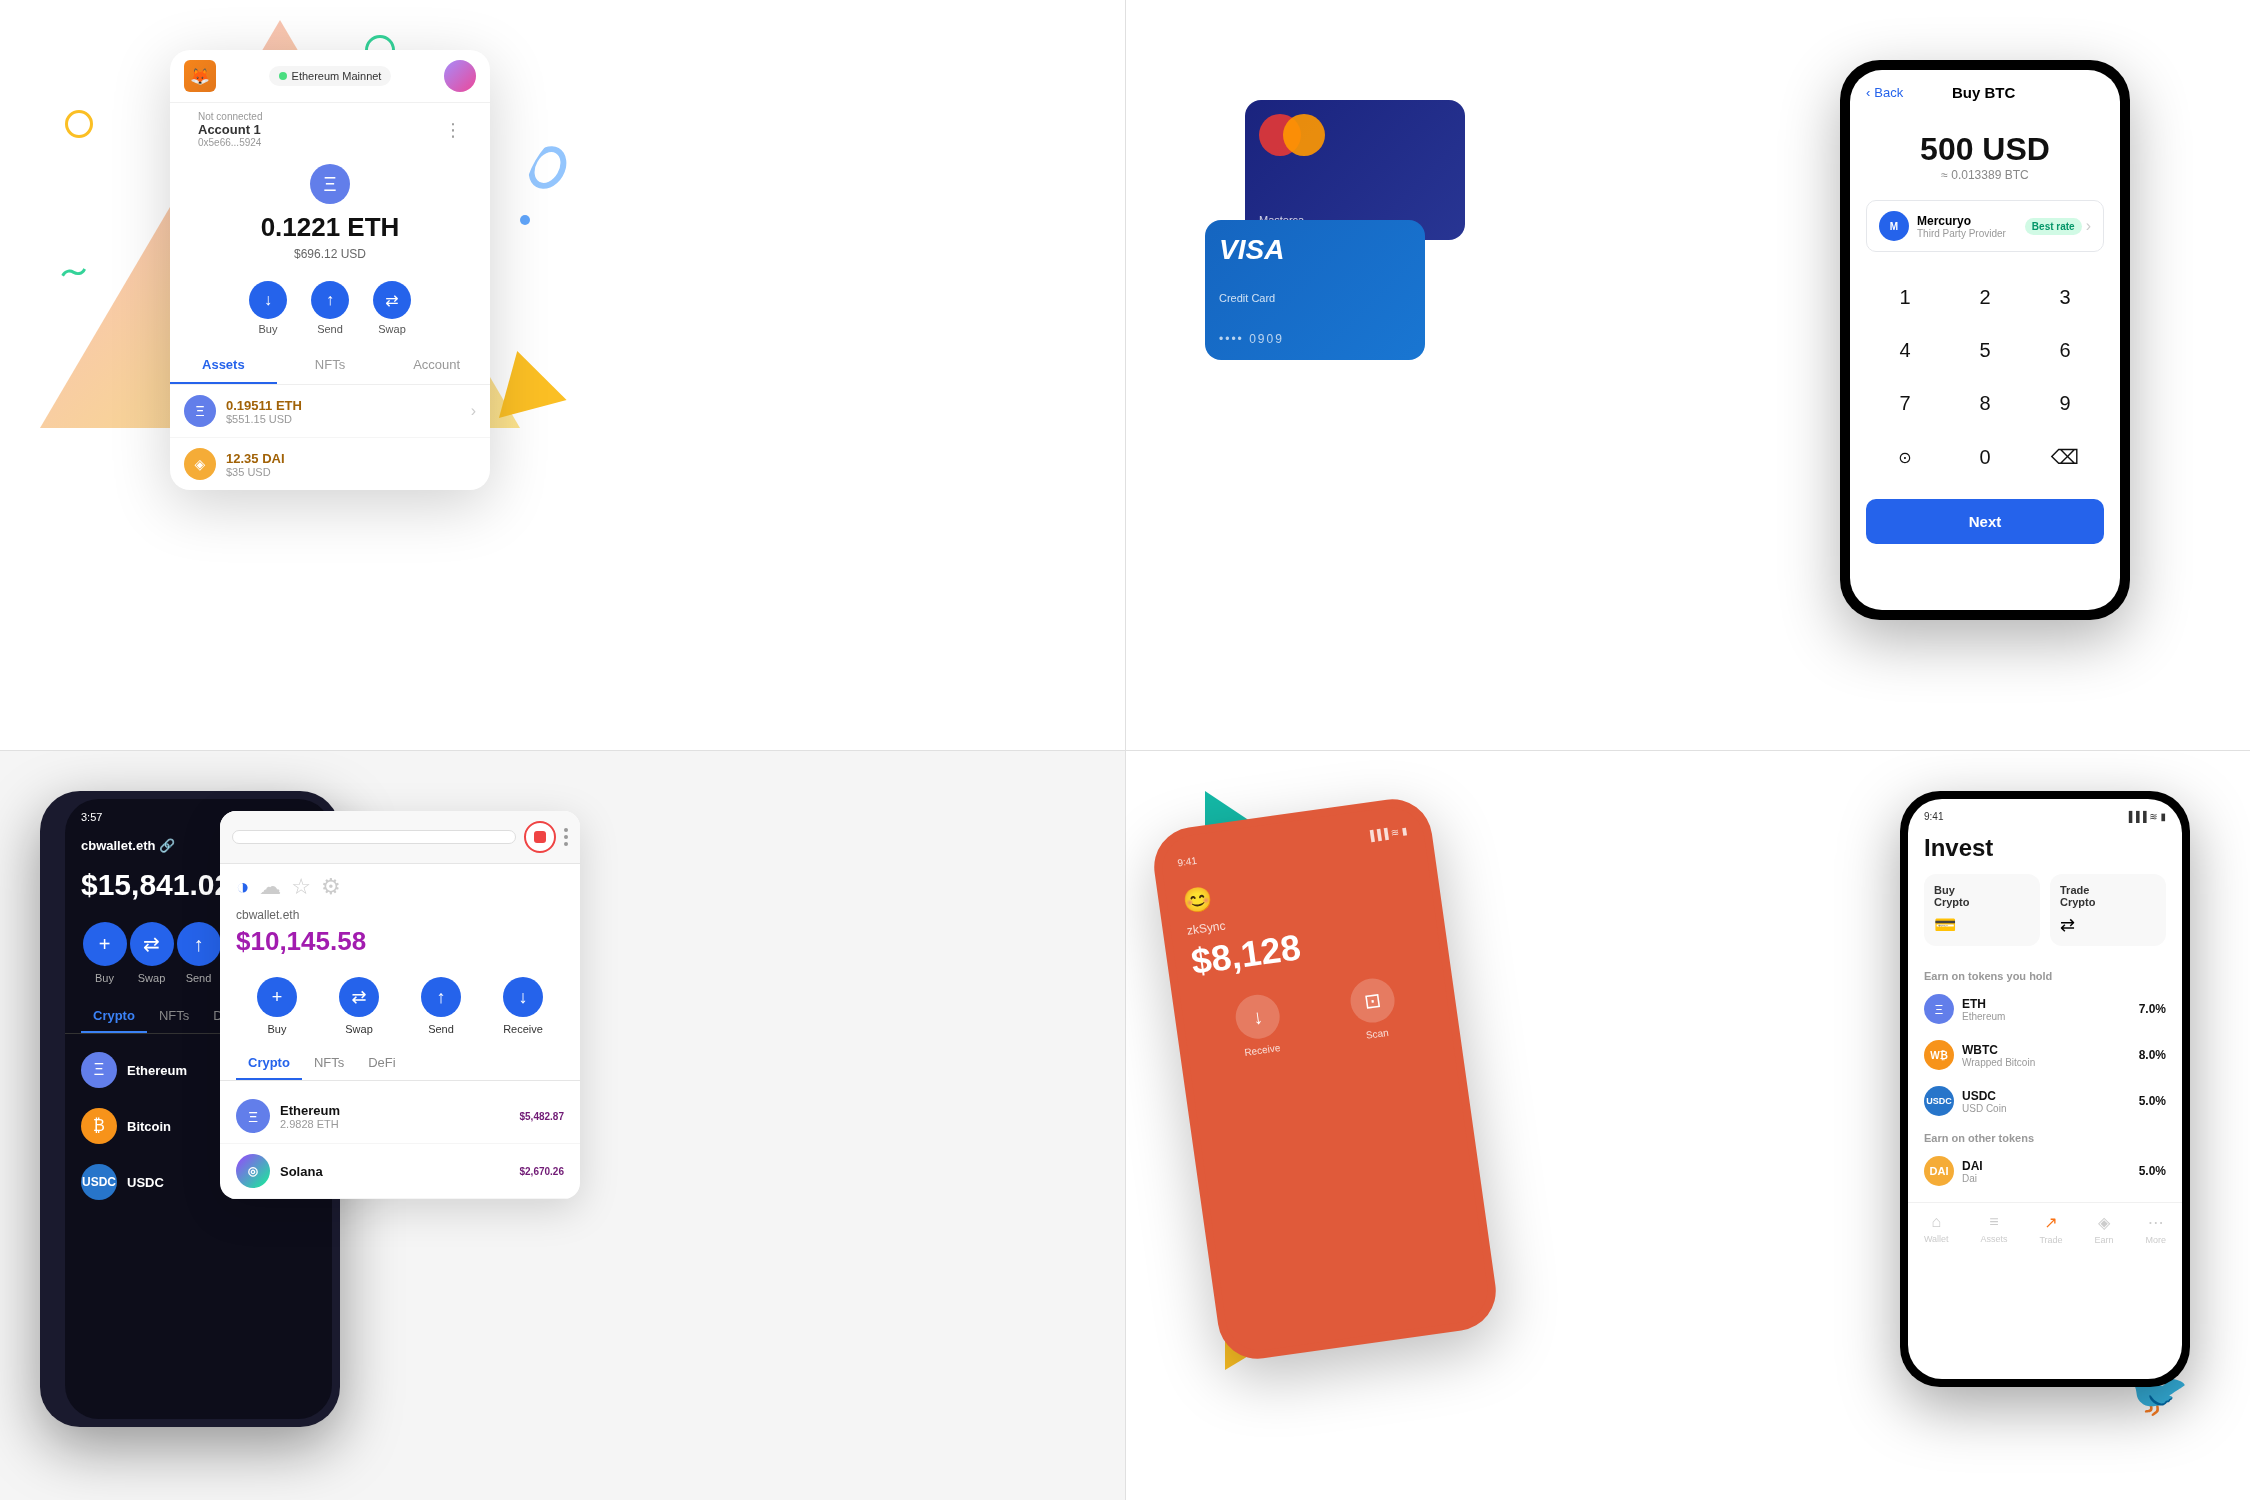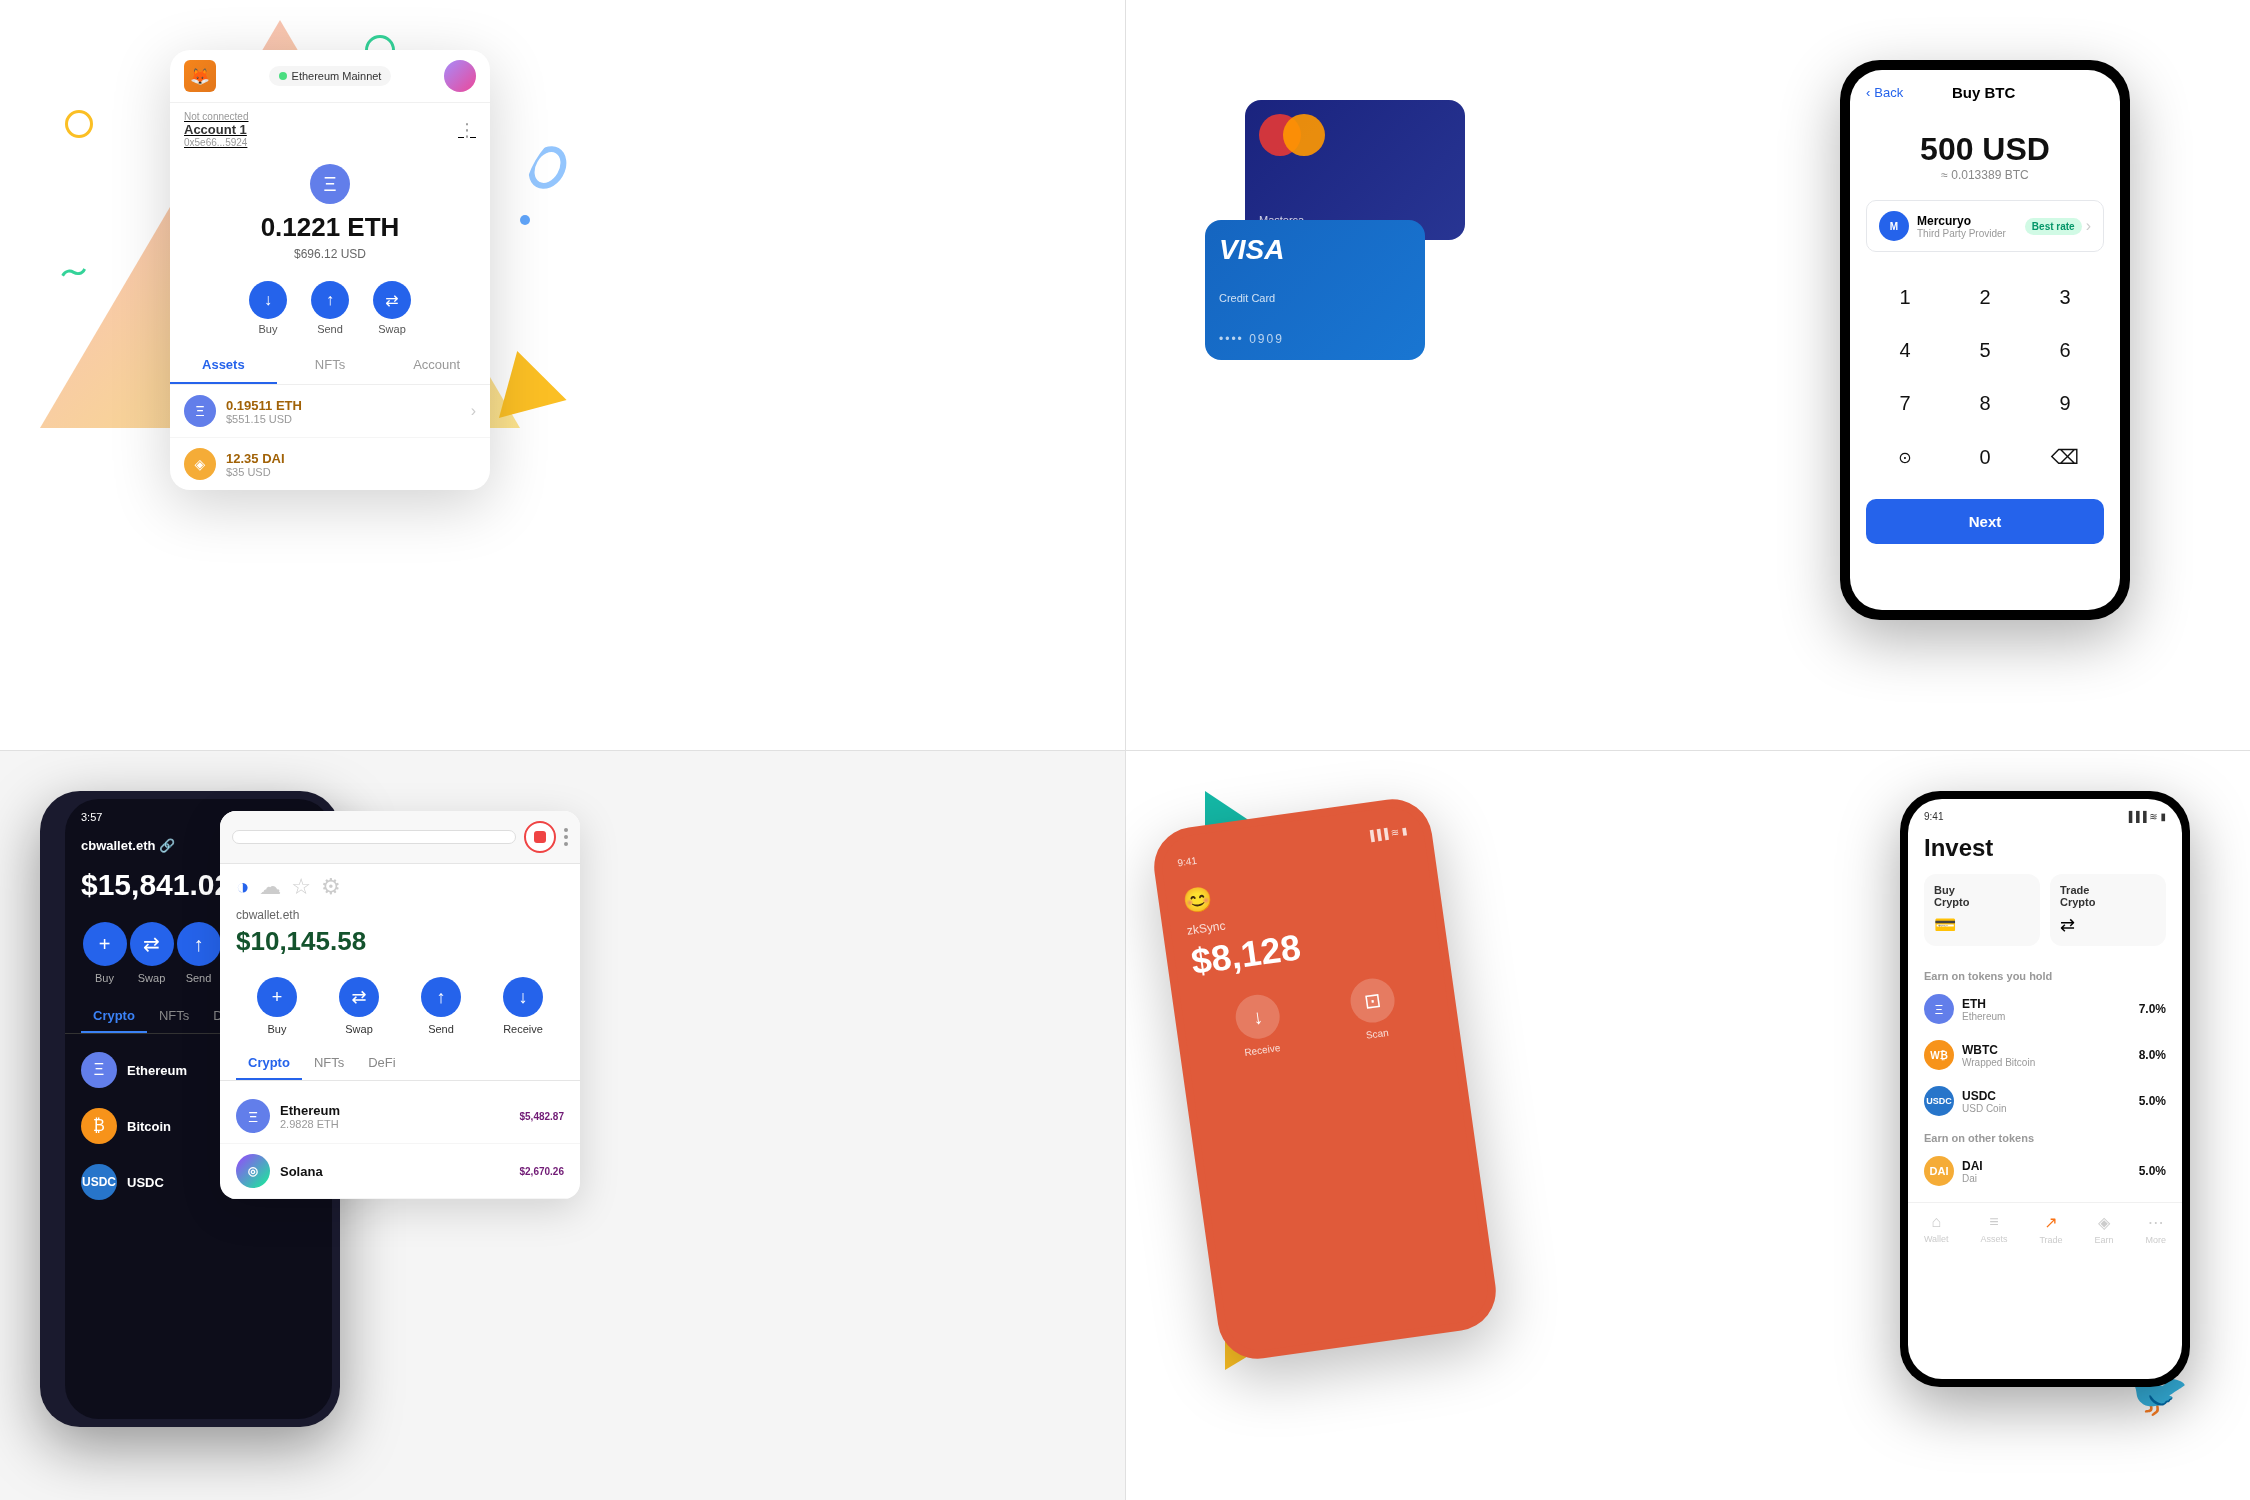--- a/index.html
+++ b/index.html
@@ -144,22 +144,21 @@
       border-radius: 50%;
       margin-right: 5px;
     }
     .mm-avatar {
       width: 32px; height: 32px;
       border-radius: 50%;
       background: linear-gradient(135deg, #a78bfa, #ec4899);
     }
     .mm-account-bar {
       display: flex; align-items: center; justify-content: space-between;
-      padding: 8px 14px;
-      text-decoration: underline;
+      padding: 8px 28px;
     }
     .mm-not-connected {
       font-size: 10px;
       color: #999;
     }
     .mm-account-name {
       font-size: 13px;
       font-weight: 600;
       color: #333;
     }
@@ -567,21 +566,21 @@
     .bi-tab { font-size: 22px; color: #ccc; }
     .bi-tab.active { color: #2563eb; }
     .bo-wallet-name {
       font-size: 12px;
       color: #666;
       padding: 8px 16px 4px;
     }
     .bo-balance {
       font-size: 26px;
       font-weight: 700;
-      color: #14532d;
+      color: #a21caf;
       padding: 0 16px 12px;
     }
     .bo-actions {
       display: flex; justify-content: space-around;
       padding: 8px 16px 12px;
     }
     .bo-action-btn {
       display: flex; flex-direction: column; align-items: center; gap: 6px;
     }
     .bo-action-circle {

